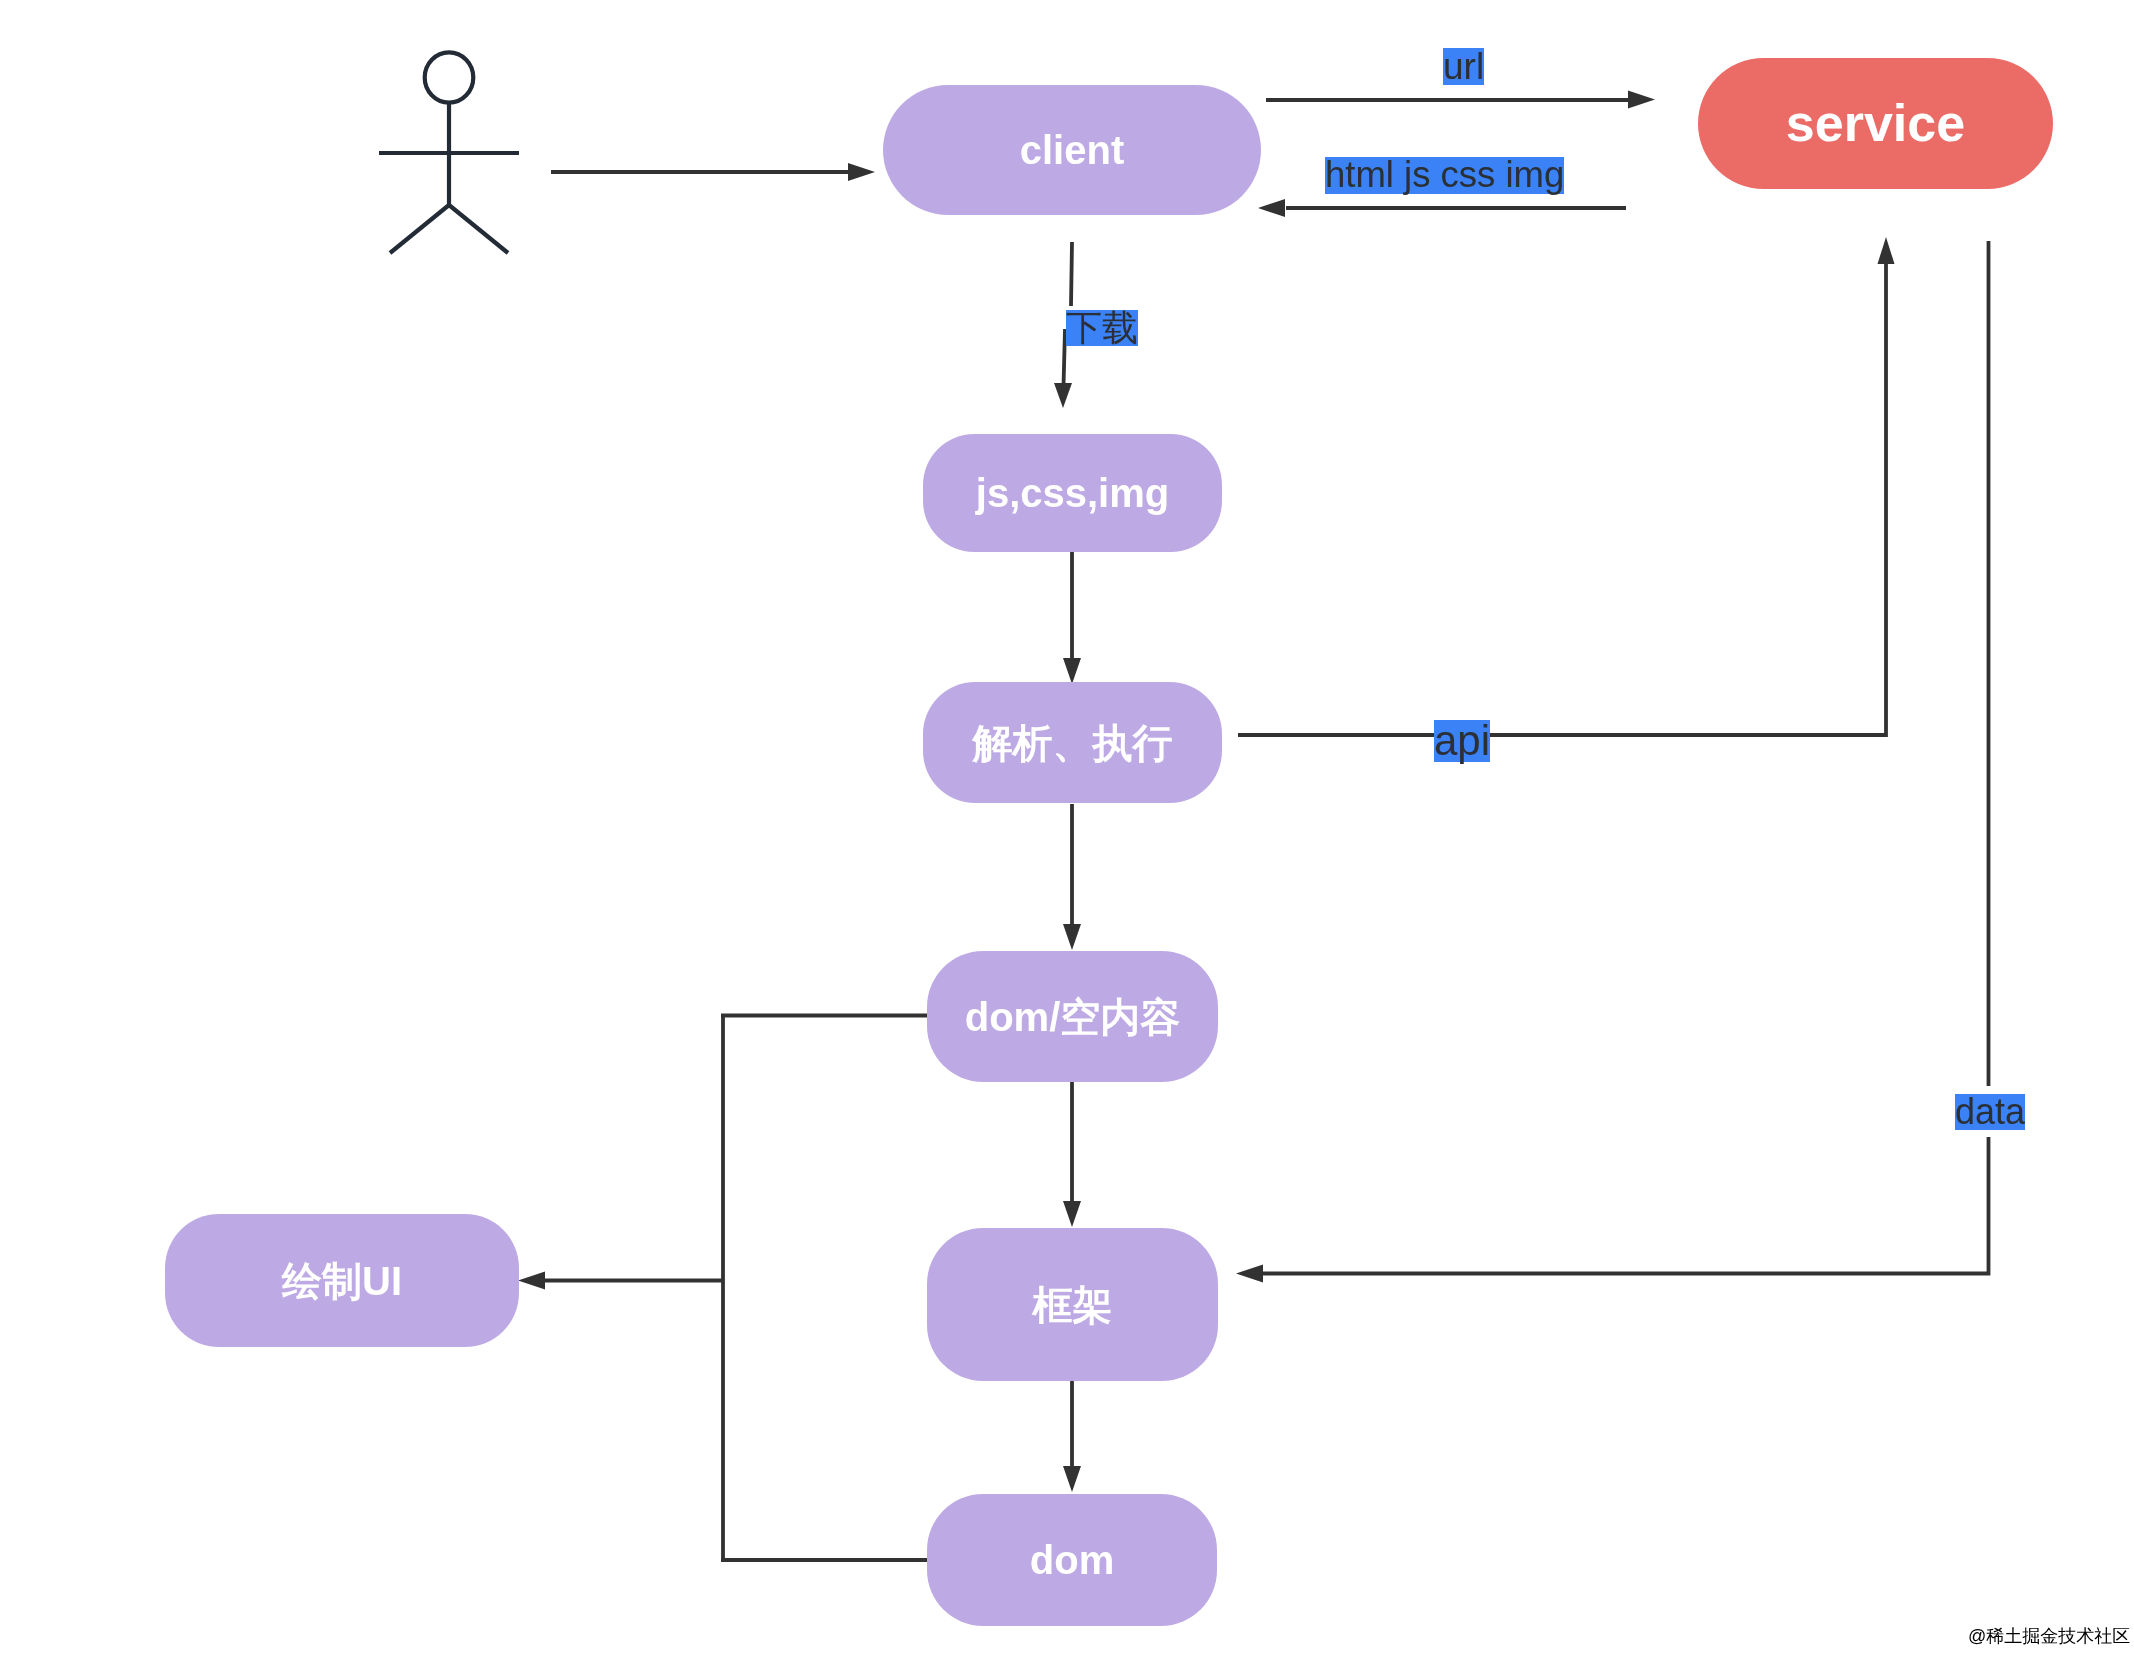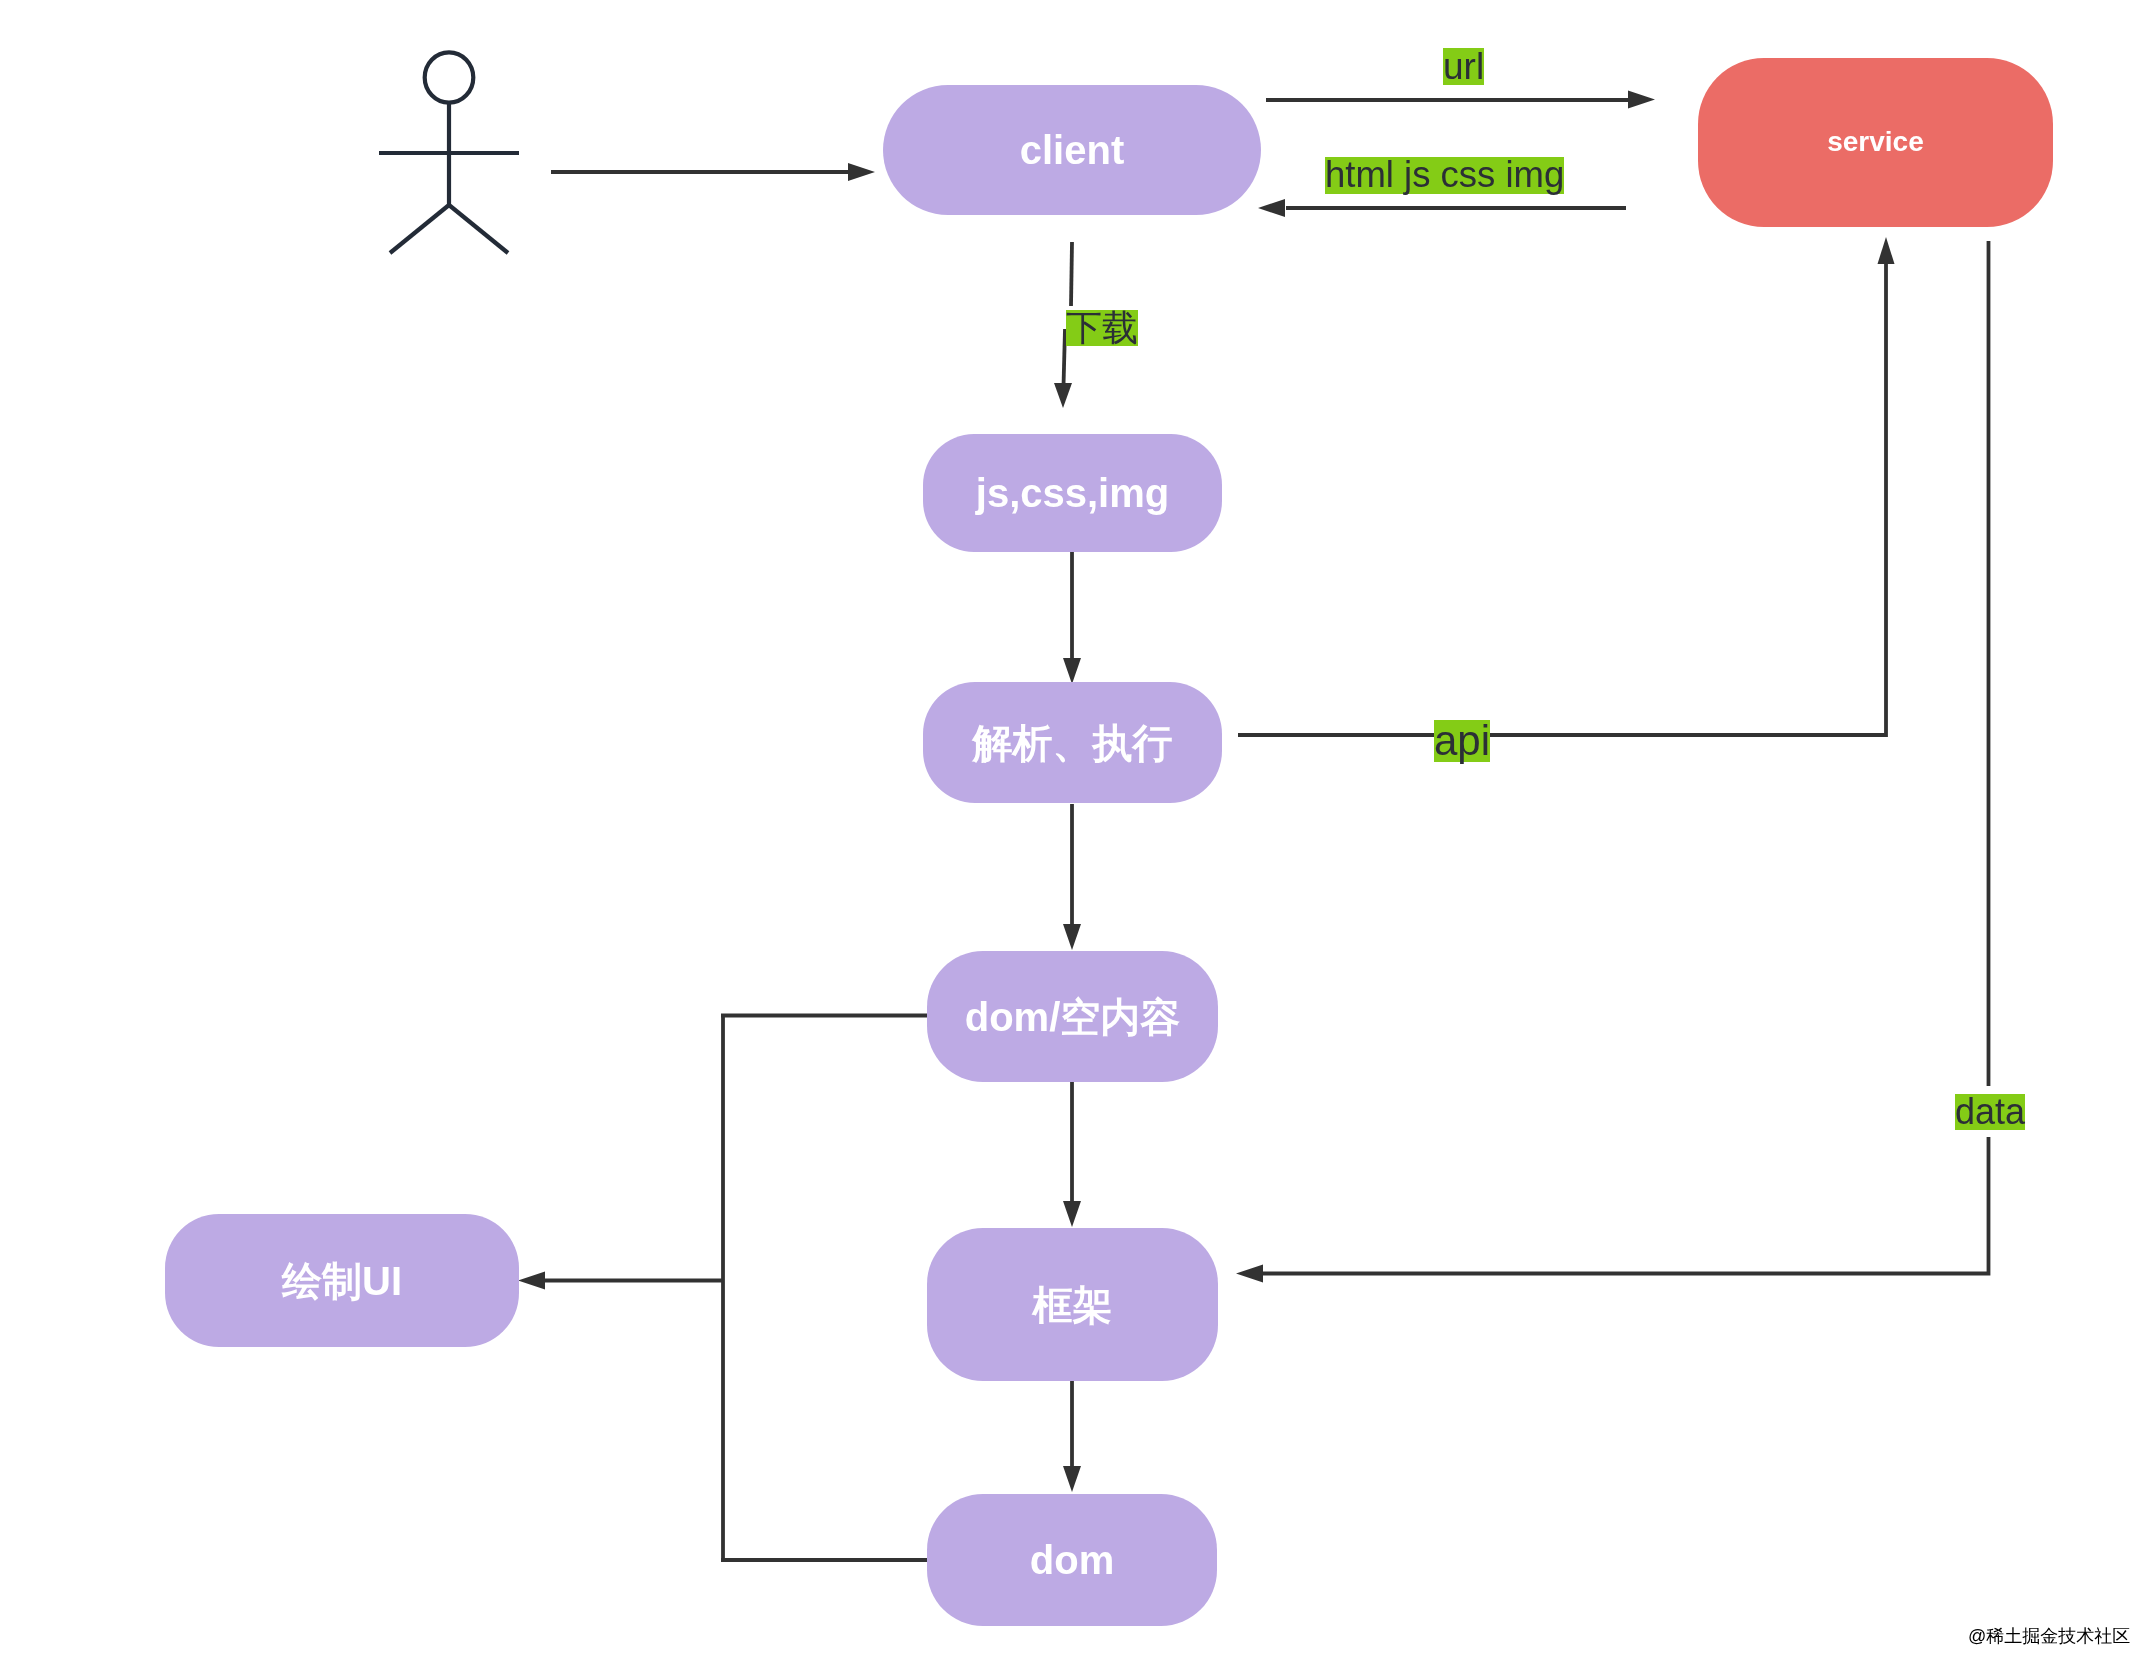--- a/index.html
+++ b/index.html
@@ -10,21 +10,21 @@
   #stage{position:relative;width:2134px;height:1654px;background:#ffffff;}
   svg.layer{position:absolute;left:0;top:0;width:2134px;height:1654px;overflow:visible;}
   #edges{z-index:1;}
   #actor{z-index:3;}
   .node{position:absolute;z-index:2;will-change:transform;transform:translate3d(0,0,0);display:flex;align-items:center;justify-content:center;
         color:#ffffff;font-weight:700;text-align:center;line-height:1.1;
         box-sizing:border-box;letter-spacing:0px;}
   .node.purple{background:#BDAAE4;}
   .node.red{background:#EB6C66;}
   .edge-label{position:absolute;z-index:4;color:#2B2F36;white-space:nowrap;line-height:1;
-              background:#84cc16;transform:translateZ(0);}
+              background:#3b82f6;transform:translateZ(0);}
   .watermark{position:absolute;z-index:5;transform:translateZ(0);color:#000000;white-space:nowrap;line-height:1;
              font-size:18px;}
 </style>
 </head>
 <body>
 
 <div id="stage">
 
   <svg class="layer" id="edges" viewBox="0 0 2134 1654">
     <g fill="none" stroke="#323232" stroke-width="3.8" stroke-linecap="butt">
@@ -80,21 +80,21 @@
       <line x1="379" y1="153" x2="519" y2="153"></line>
       <line x1="449" y1="205" x2="390" y2="253"></line>
       <line x1="449" y1="205" x2="508" y2="253"></line>
     </g>
   </svg>
 
   <div class="node purple" style="left:883px;top:85px;width:378px;height:130px;font-size:40px;border-radius:68px;">
     <span>client</span>
   </div>
 
-  <div class="node red" style="left:1698px;top:58px;width:355px;height:169px;font-size:28px;border-radius:66px;">
+  <div class="node red" style="left:1698px;top:58px;width:355px;height:131px;font-size:52px;border-radius:66px;">
     <span>service</span>
   </div>
 
   <div class="node purple" style="left:923px;top:434px;width:299px;height:118px;font-size:40px;border-radius:51px;">
     <span>js,css,img</span>
   </div>
 
   <div class="node purple" style="left:923px;top:682px;width:299px;height:121px;font-size:40px;border-radius:52px;">
     <span>解析、执行</span>
   </div>

